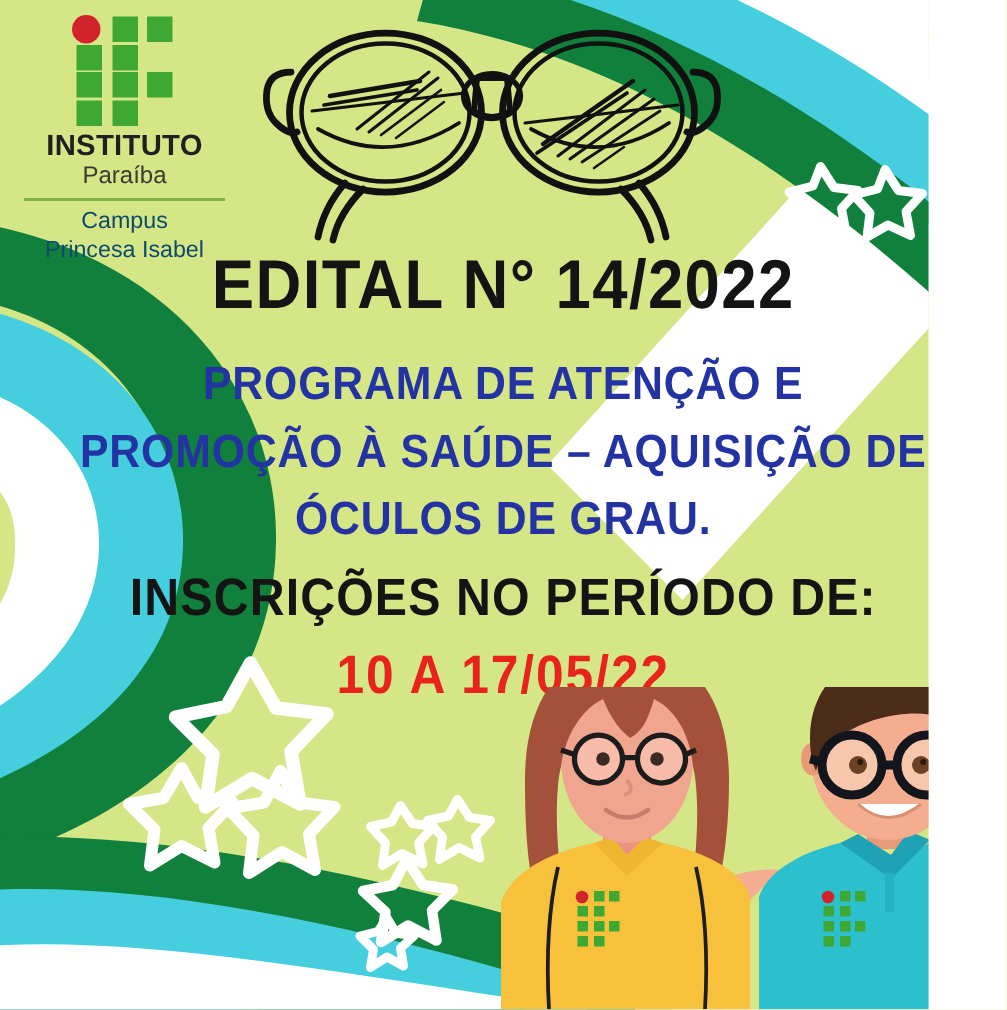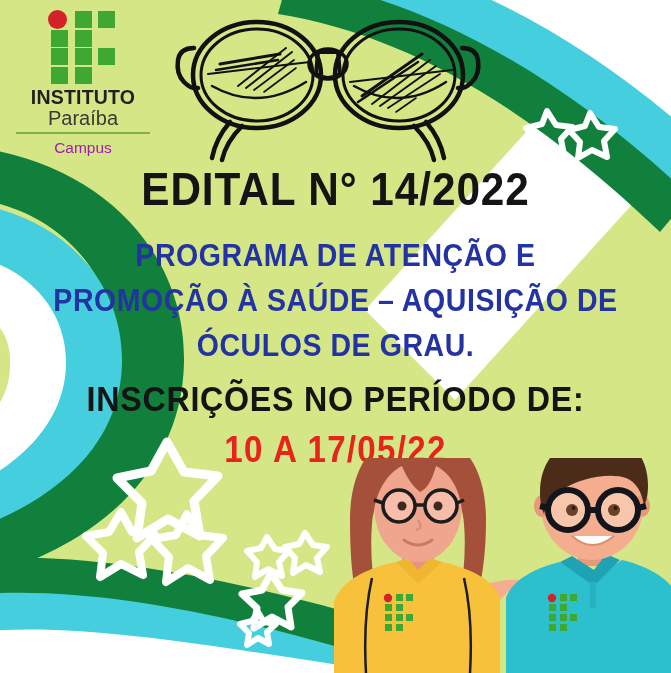--- a/index.html
+++ b/index.html
@@ -1,20 +1,20 @@
 <!DOCTYPE html>
 <html><head>
 <meta charset="utf-8">
 <style>
   html,body{margin:0;padding:0;background:#ffffff;}
   body{font-family:"Liberation Sans",sans-serif;}
 
   #poster{
     position:relative;
-    width:671px;height:673px;
+    width:619px;height:673px;
     overflow:hidden;
     background:#d4e686;
   }
 
   
   .ribbon-layer{position:absolute;inset:0;width:671px;height:673px;pointer-events:none;}
 
   
   .logo-block{
     position:absolute;left:8px;top:6px;width:150px;
@@ -23,26 +23,26 @@
   .logo-mark{position:relative;width:72px;height:72px;margin:4px auto 6px auto;}
   .logo-mark .sq{position:absolute;width:17px;height:17px;background:#3ea832;}
   .logo-mark .dot{position:absolute;width:19px;height:19px;border-radius:50%;background:#d3232a;}
   .logo-name{
     font-family:"Liberation Sans",sans-serif;
     font-weight:bold;color:#231f20;
     font-size:19.5px;line-height:19px;letter-spacing:.2px;
   }
   .logo-state{
     font-family:"Liberation Sans",sans-serif;
-    color:#3a3a35;font-size:20px;line-height:20px;margin-top:1px;
+    color:#3a3a35;font-size:16px;line-height:20px;margin-top:1px;
   }
   .logo-rule{height:2px;background:#7fb04a;margin:4px 8px 4px 8px;}
   .logo-campus{
     font-family:"Liberation Sans",sans-serif;
-    color:#a21caf;font-size:15.5px;line-height:19px;
+    color:#0c4a6e;font-size:15.5px;line-height:19px;
   }
 
   
   .glasses{position:absolute;left:168px;top:12px;width:320px;height:152px;}
 
   
   .text-stack{position:absolute;left:0;top:0;width:671px;text-align:center;}
 
   .ln{
     font-family:"Liberation Sans",sans-serif;
@@ -159,20 +159,21 @@
       <span class="sq" style="left:28px; top:38px;"></span>
       <span class="sq" style="left:51px; top:38px;"></span>
 
       <span class="sq" style="left:4px;  top:57px;"></span>
       <span class="sq" style="left:28px; top:57px;"></span>
     </div>
     <div class="logo-name">INSTITUTO</div>
     <div class="logo-state">Paraíba</div>
     <div class="logo-rule"></div>
     <div class="logo-campus">Campus</div>
+    <div class="logo-campus">Princesa Isabel</div>
   </div>
 
   <svg class="glasses" viewBox="0 0 320 152">
     <g fill="none" stroke="#111111" stroke-width="4.5" stroke-linecap="round" stroke-linejoin="round">
 
       <ellipse cx="89" cy="63" rx="64" ry="53"></ellipse>
       <ellipse cx="89" cy="63" rx="56" ry="46" stroke-width="3"></ellipse>
 
       <ellipse cx="231" cy="63" rx="64" ry="53"></ellipse>
       <ellipse cx="231" cy="63" rx="56" ry="46" stroke-width="3"></ellipse>

